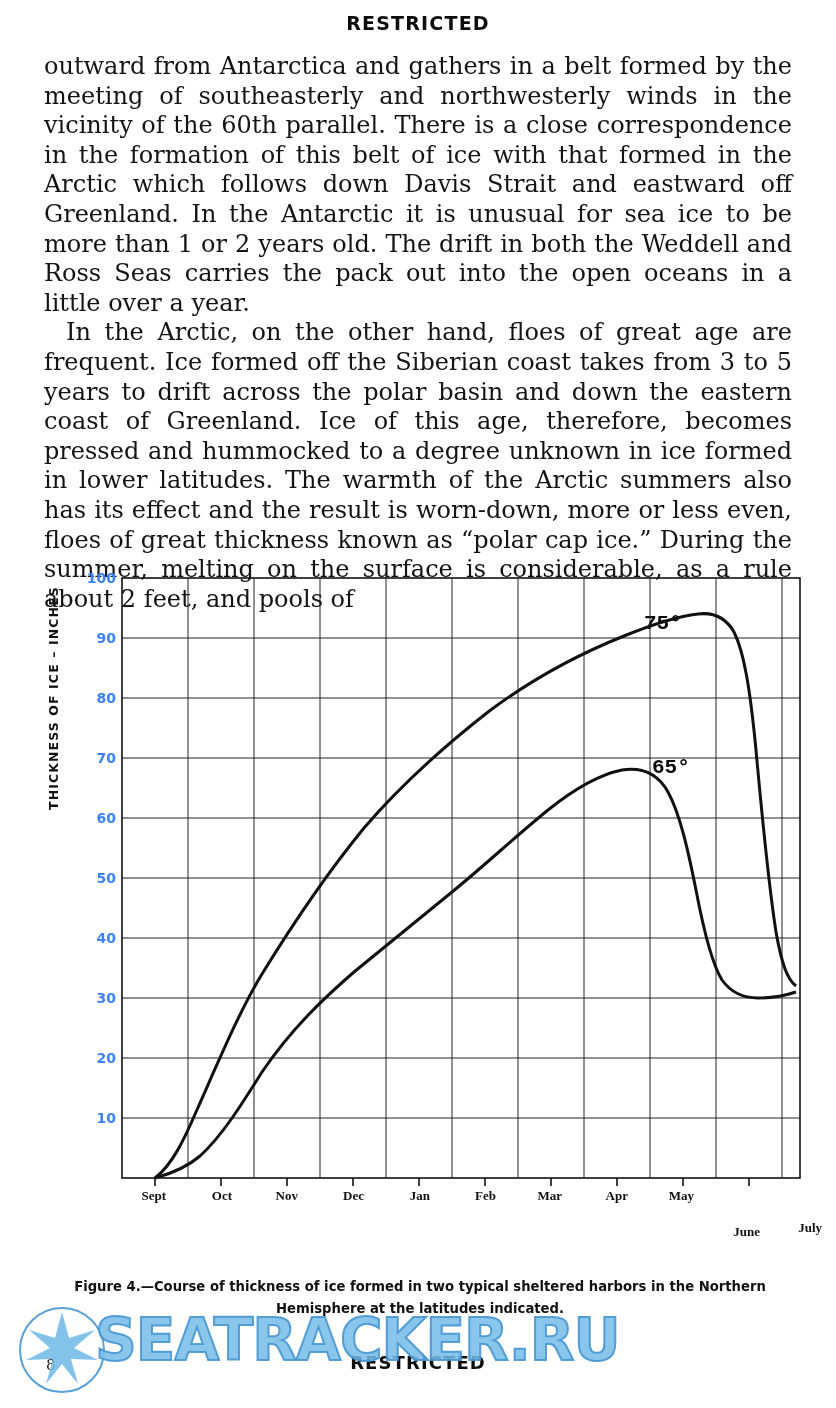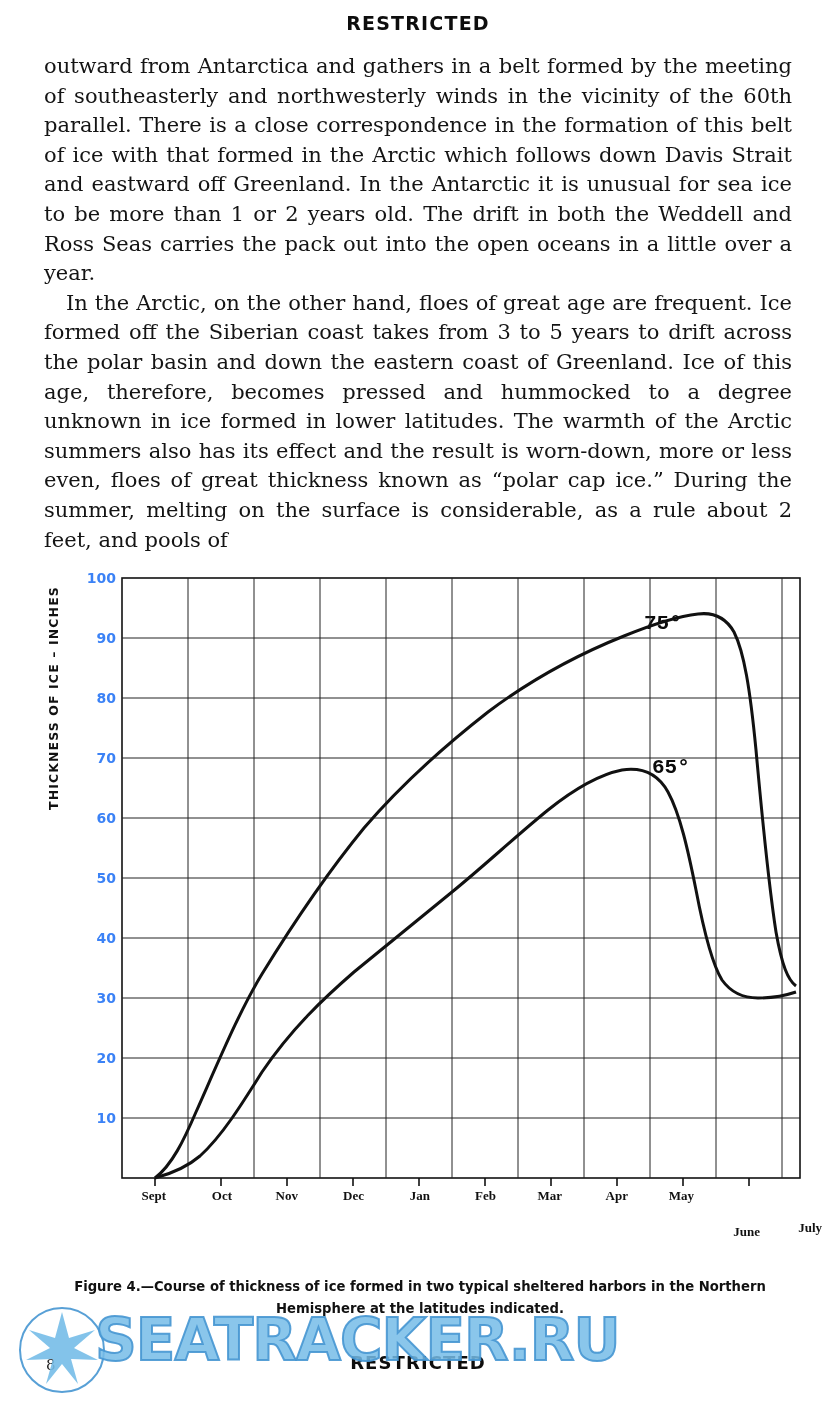--- a/index.html
+++ b/index.html
@@ -31,21 +31,21 @@
     font-size: 19px;
     letter-spacing: 1.2px;
     color: #0d0d0d;
   }
   .body-text {
     position: absolute;
     top: 52px;
     left: 44px;
     width: 748px;
     font-family: "DejaVu Serif", serif;
-    font-size: 21px;
+    font-size: 24px;
     line-height: 29.6px;
     text-align: justify;
     color: #141414;
   }
   .body-text p {
     margin: 0;
   }
   .body-text p.indent {
     text-indent: 22px;
   }

